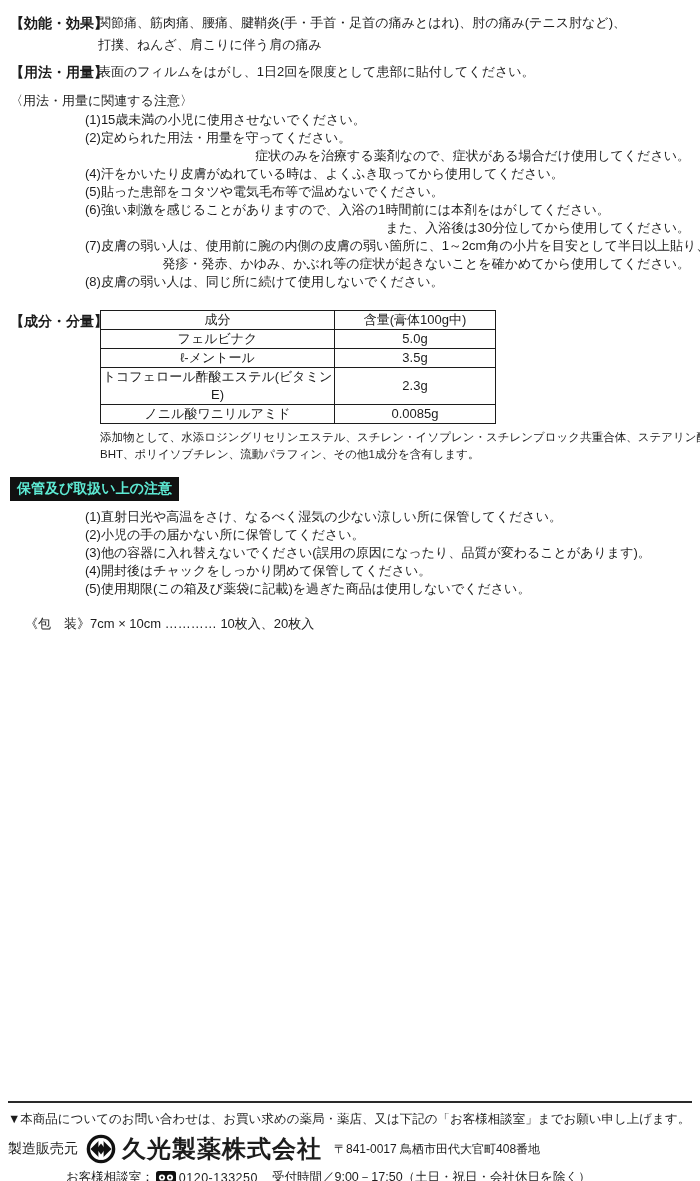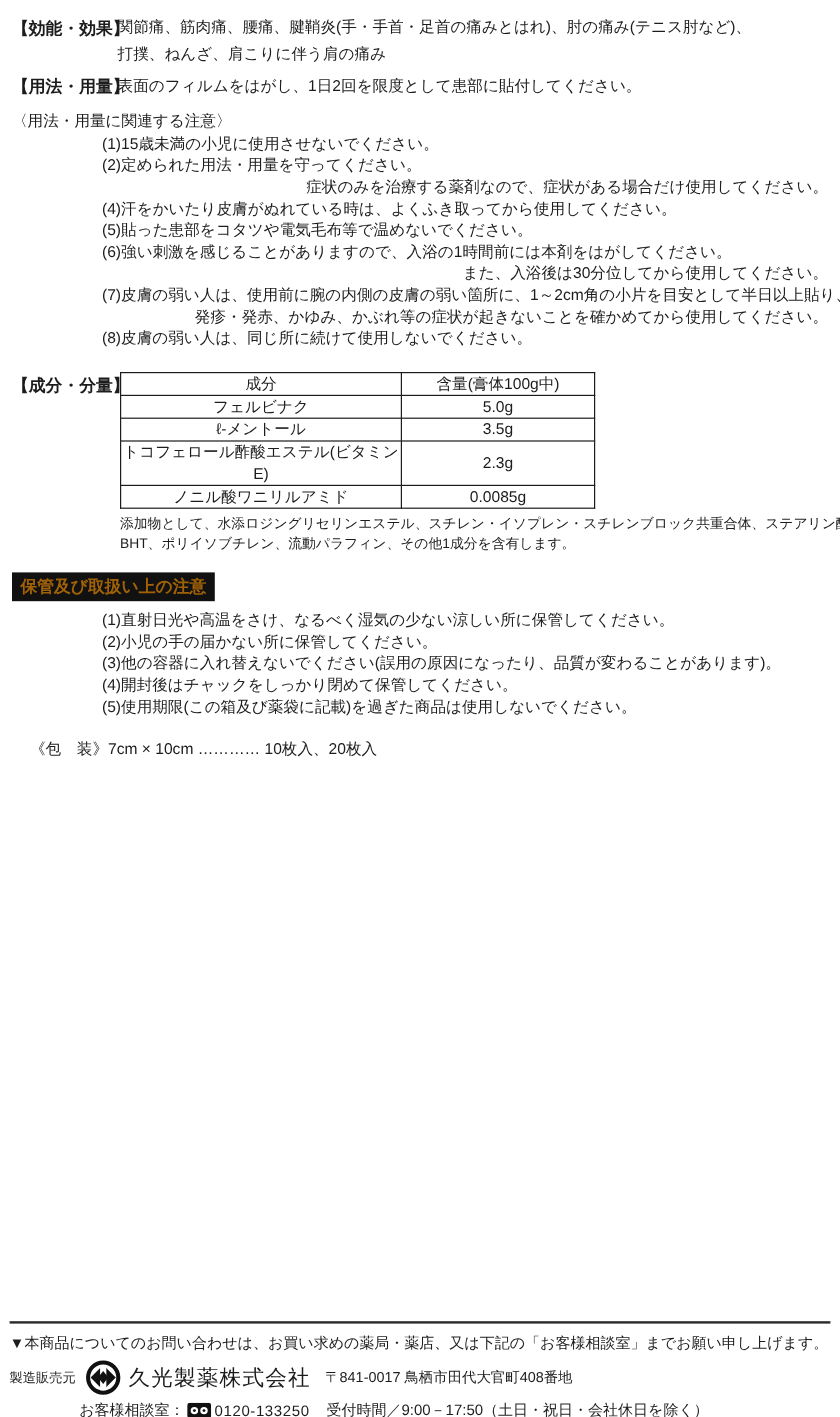--- a/index.html
+++ b/index.html
@@ -26,34 +26,34 @@
   .ing-table td,.ing-table th{
     border:1.5px solid #1c1c1c;text-align:center;vertical-align:middle;
     font-weight:normal;font-size:13px;padding:0;height:18px;line-height:18px;
   }
   .col-ing{width:233px;}
   .col-amt{width:160px;}
   .ing-note{margin-top:5px;font-size:11.5px;line-height:17px;}
   .ing-note div{white-space:nowrap;}
 
   .storage-head{
-    display:inline-block;margin-top:14px;background:#111;color:#a16207;
+    display:inline-block;margin-top:14px;background:#111;color:#5eead4;
     font-weight:bold;font-size:14px;line-height:17px;padding:3px 7px 4px 7px;
   }
   .storage-list{margin-top:7px;}
 
   .packaging{margin-top:16px;margin-left:15px;font-size:13px;line-height:19px;white-space:nowrap;}
 
   .footer{position:absolute;left:0;top:1101px;width:700px;}
   .footer-rule{margin:0 8px;height:2px;background:#2a2a2a;}
   .inquiry{margin:8px 8px 0 8px;font-size:12.5px;line-height:16px;white-space:nowrap;}
   .company-row{display:flex;align-items:center;margin:6px 0 0 8px;}
-  .maker{font-size:11px;}
+  .maker{font-size:14px;}
   .logo{display:inline-flex;margin:0 6px 0 8px;}
-  .company{font-size:18px;font-weight:normal;letter-spacing:1px;white-space:nowrap;}
+  .company{font-size:24px;font-weight:bold;letter-spacing:1px;white-space:nowrap;}
   .address{font-size:12px;margin-left:12px;white-space:nowrap;}
   .contact-row{display:flex;align-items:center;margin:4px 0 0 66px;font-size:12.5px;white-space:nowrap;}
   .phone-icon{display:inline-flex;margin:0 3px 0 2px;}
   .phone{letter-spacing:0.5px;}
   .hours{margin-left:14px;}
 </style>
 </head>
 <body>
 
 <div class="page">

